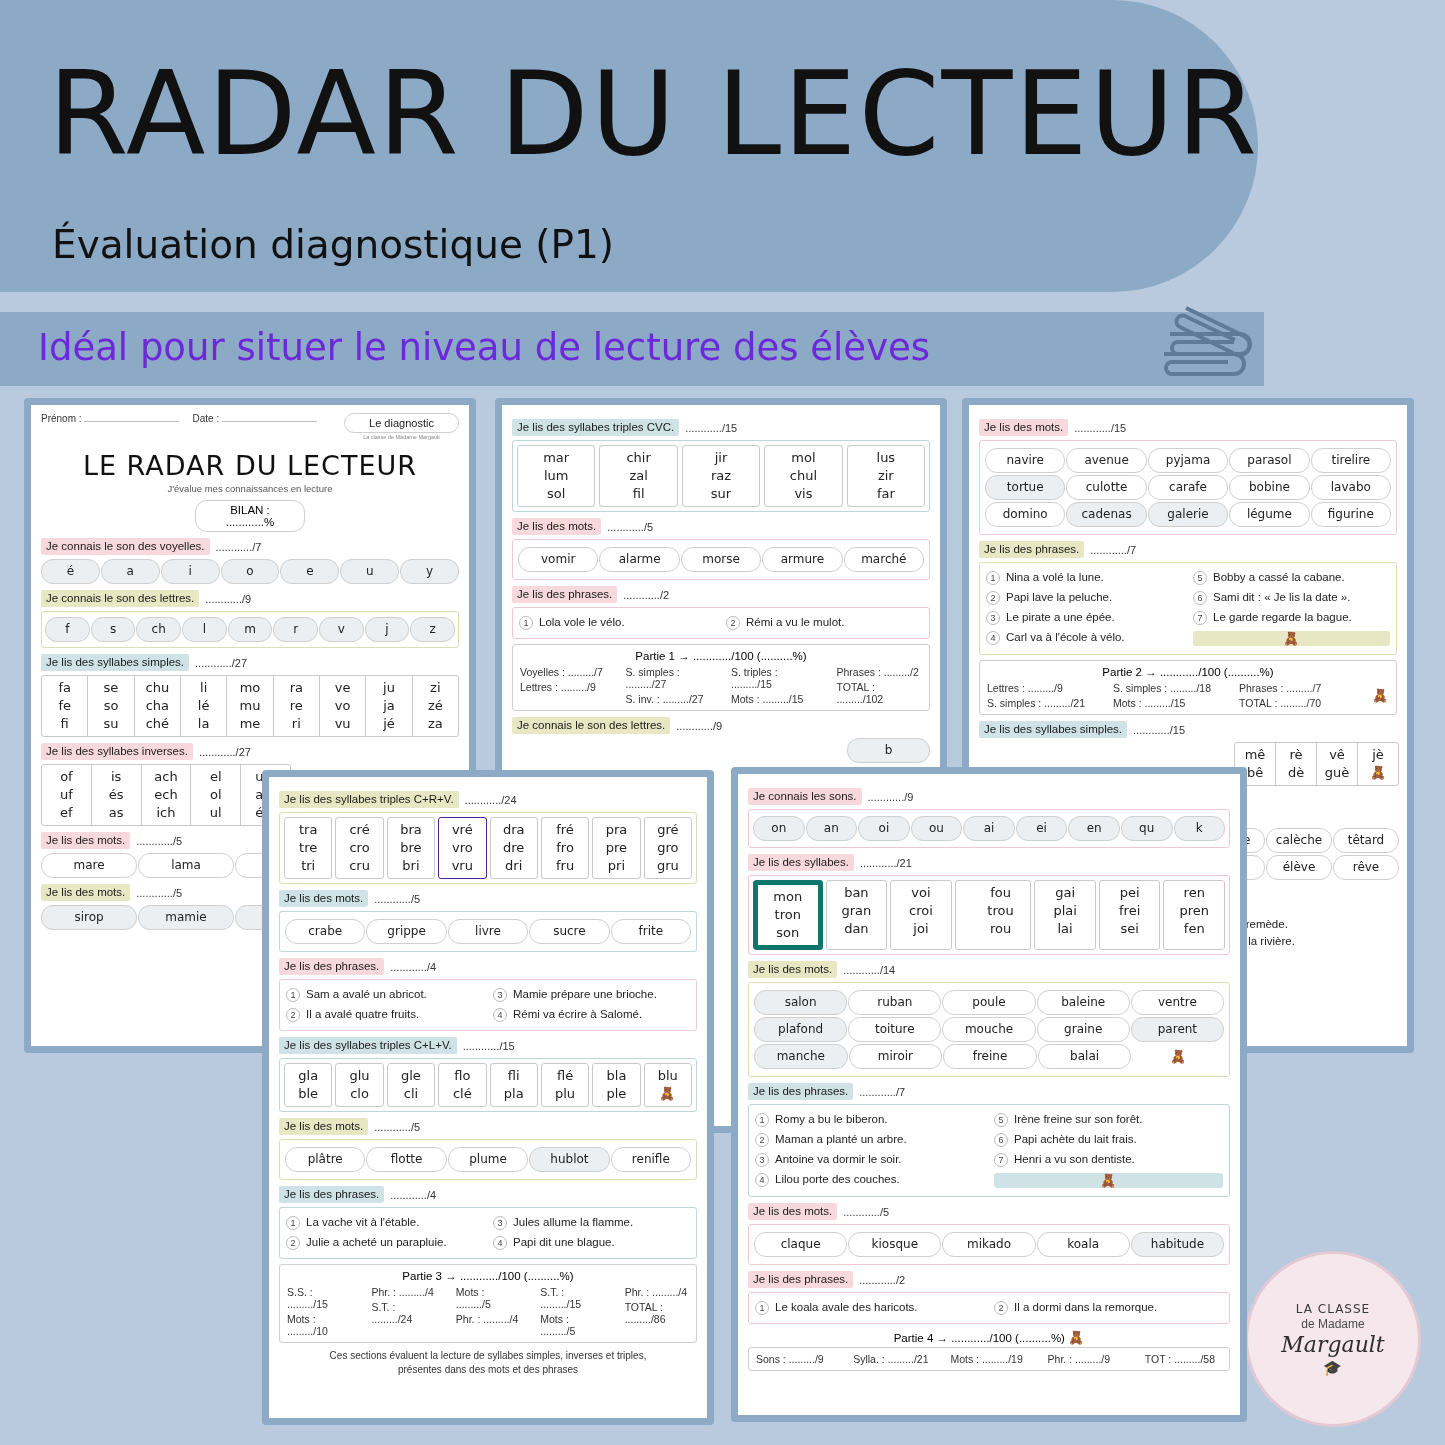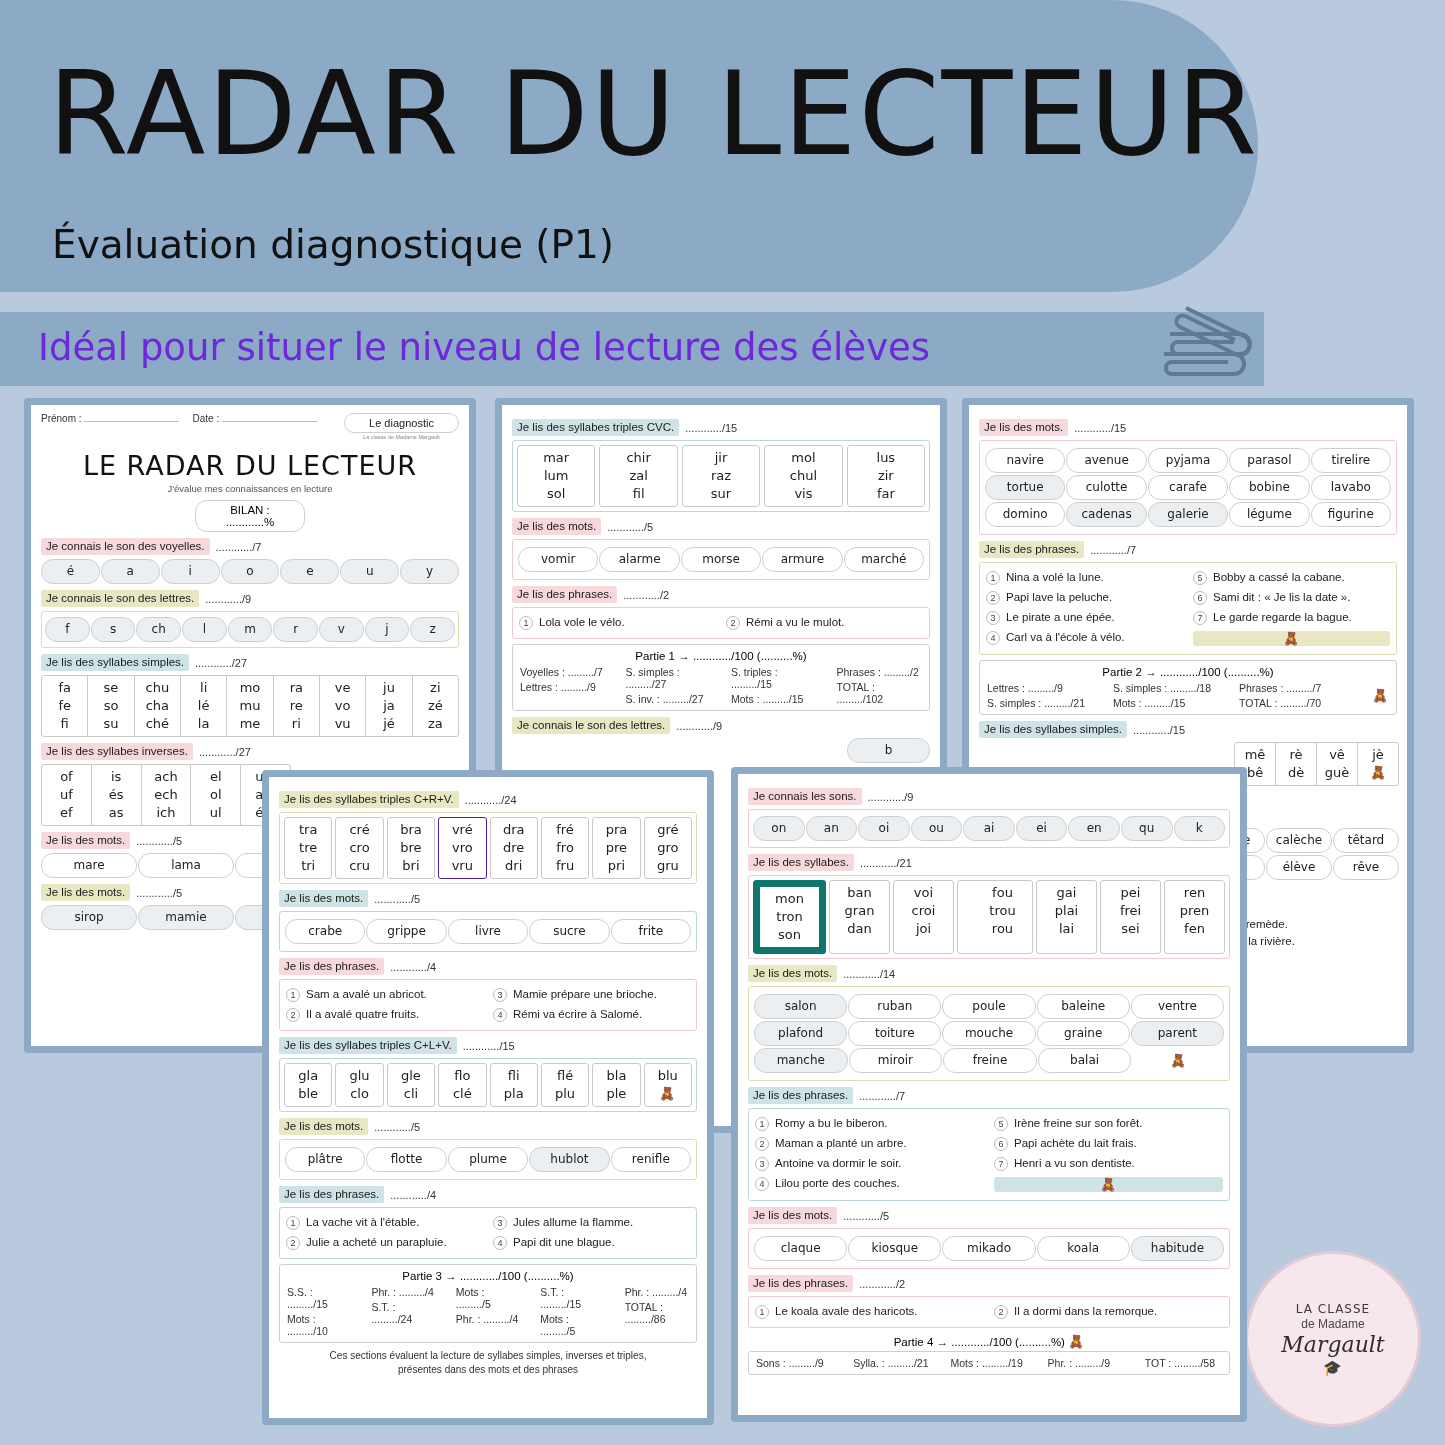--- a/index.html
+++ b/index.html
@@ -781,21 +781,21 @@
         <div class="pill shade">k</div>
       </div>
     </div>
 
     <div class="seclabel">
       <span class="tag pink">Je lis des syllabes.</span>
       <span class="dots">............/21</span>
     </div>
     <div style="border:1px solid #f0c9d0;border-radius:3px;padding:4px;">
       <div class="gridbox" style="border:none;">
-        <div class="col" style="border:7px solid #0f766e;border-radius:3px;margin-right:3px;">
+        <div class="col" style="border:5px solid #0f766e;border-radius:3px;margin-right:3px;">
             <span class="cell">mon</span>
             <span class="cell">tron</span>
             <span class="cell">son</span>
           </div>
         <div class="col" style="border:1px solid #c9c9c9;border-radius:3px;margin-right:3px;">
             <span class="cell">ban</span>
             <span class="cell">gran</span>
             <span class="cell">dan</span>
           </div>
         <div class="col" style="border:1px solid #c9c9c9;border-radius:3px;margin-right:3px;">

